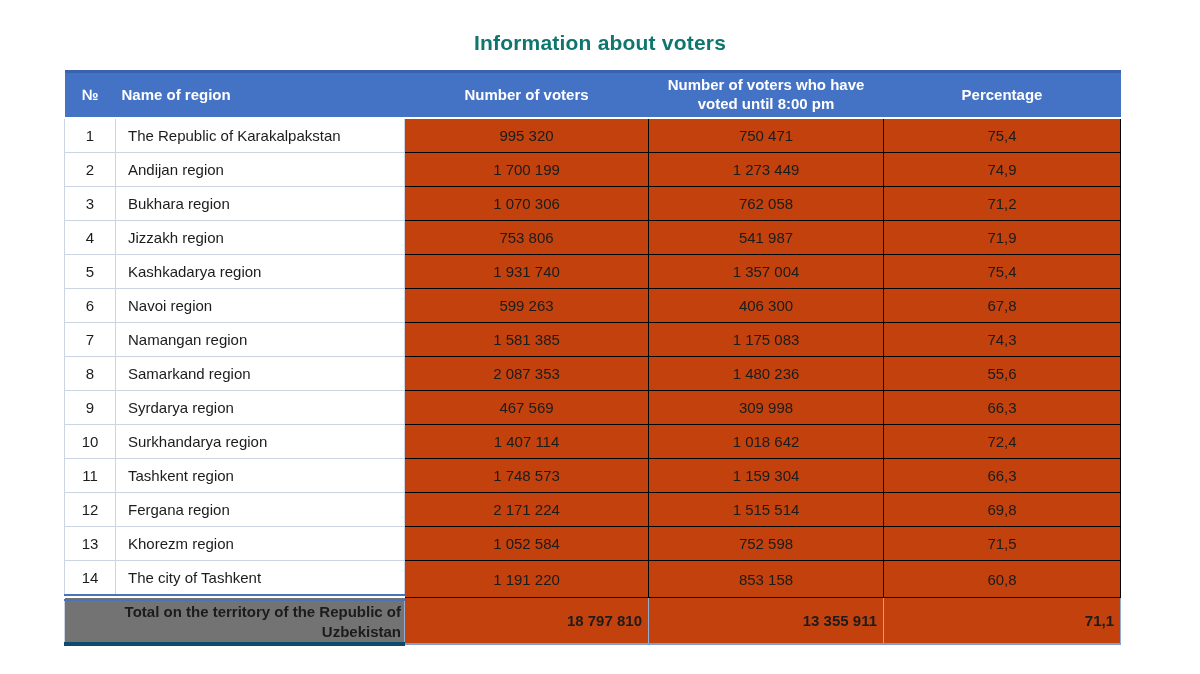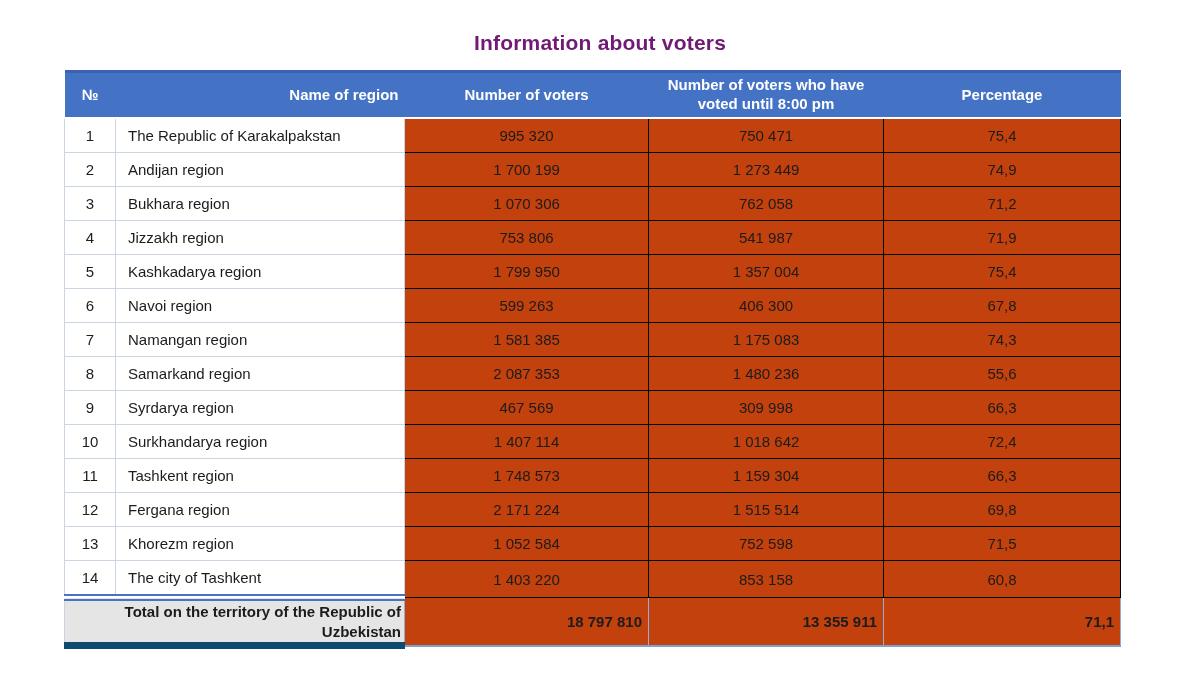--- a/index.html
+++ b/index.html
@@ -16,21 +16,21 @@
     overflow: hidden;
   }
   .slide-title {
     position: absolute;
     top: 31px;
     left: 0;
     width: 1200px;
     text-align: center;
     font-size: 21px;
     font-weight: 700;
-    color: #701a75;
+    color: #0f766e;
     letter-spacing: 0.2px;
   }
   .voters-table {
     position: absolute;
     left: 64px;
     top: 70px;
     width: 1056px;
     border-collapse: collapse;
     table-layout: fixed;
     font-size: 15px;
@@ -48,21 +48,21 @@
     font-weight: 700;
     font-size: 15px;
     height: 40px;
     padding: 2px 6px;
     text-align: center;
     vertical-align: middle;
     border-top: 3px solid #3a62ae;
     border-bottom: 2px solid #ffffff;
     line-height: 1.25;
   }
-  .voters-table thead th.h-name { text-align: right; }
+  .voters-table thead th.h-name { text-align: left; }
 
   .voters-table td {
     height: 31px;
     padding: 1px 6px;
     vertical-align: middle;
   }
   td.cell-white {
     background: #ffffff;
     border: 1px solid #ccd4e2;
   }
@@ -77,25 +77,25 @@
     background: #c2410c;
     border: 1px solid #000000;
     text-align: center;
   }
   tfoot td {
     height: 41px;
     border-top: 7px double #4a73bc;
     font-weight: 700;
   }
   tfoot td.total-label {
-    background: #e5e5e5;
+    background: #737373;
     text-align: right;
     padding-right: 3px;
     border-left: 1px solid #ccd4e2;
-    border-bottom: 7px solid #0c4a6e;
+    border-bottom: 4px solid #0c4a6e;
     line-height: 1.3;
     font-size: 15px;
   }
   tfoot td.cell-blue {
     border-bottom: 2px solid #7e9fd0;
     border-left: 1px solid #93aed5;
     border-right: 1px solid #93aed5;
     text-align: right;
   }
 </style>
@@ -148,21 +148,21 @@
         <tr>
     <td class="cell-white cell-num">4</td>
     <td class="cell-white cell-name">Jizzakh region</td>
     <td class="cell-blue">753 806</td>
     <td class="cell-blue">541 987</td>
     <td class="cell-blue">71,9</td>
   </tr>
         <tr>
     <td class="cell-white cell-num">5</td>
     <td class="cell-white cell-name">Kashkadarya region</td>
-    <td class="cell-blue">1 799 950</td>
+    <td class="cell-blue">1 931 740</td>
     <td class="cell-blue">1 357 004</td>
     <td class="cell-blue">75,4</td>
   </tr>
         <tr>
     <td class="cell-white cell-num">6</td>
     <td class="cell-white cell-name">Navoi region</td>
     <td class="cell-blue">599 263</td>
     <td class="cell-blue">406 300</td>
     <td class="cell-blue">67,8</td>
   </tr>
@@ -211,21 +211,21 @@
         <tr>
     <td class="cell-white cell-num">13</td>
     <td class="cell-white cell-name">Khorezm region</td>
     <td class="cell-blue">1 052 584</td>
     <td class="cell-blue">752 598</td>
     <td class="cell-blue">71,5</td>
   </tr>
         <tr>
     <td class="cell-white cell-num">14</td>
     <td class="cell-white cell-name">The city of Tashkent</td>
-    <td class="cell-blue">1 403 220</td>
+    <td class="cell-blue">1 191 220</td>
     <td class="cell-blue">853 158</td>
     <td class="cell-blue">60,8</td>
   </tr>
       </tbody>
     <tfoot>
       <tr>
         <td class="total-label" colspan="2">Total on the territory of the Republic of Uzbekistan</td>
         <td class="cell-blue">18 797 810</td>
         <td class="cell-blue">13 355 911</td>
         <td class="cell-blue">71,1</td>

